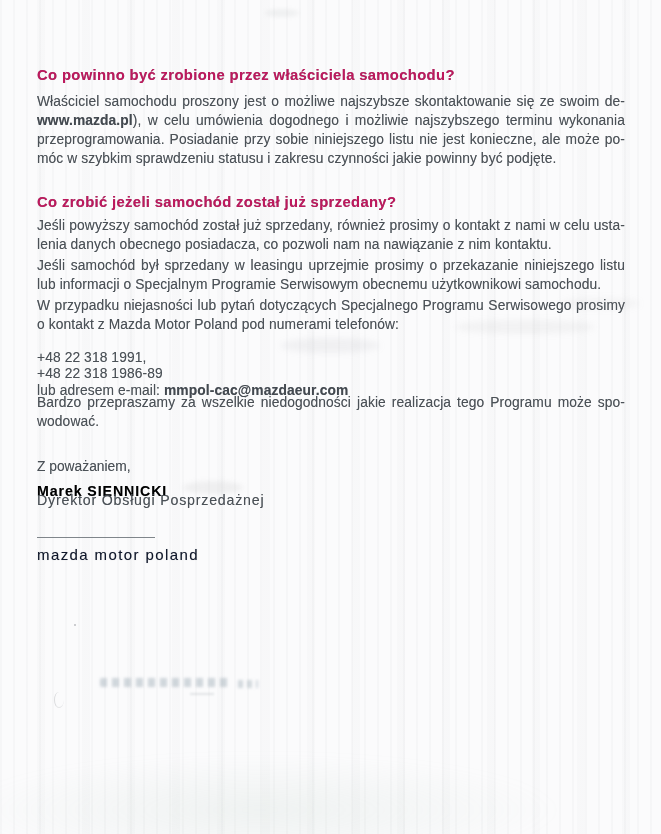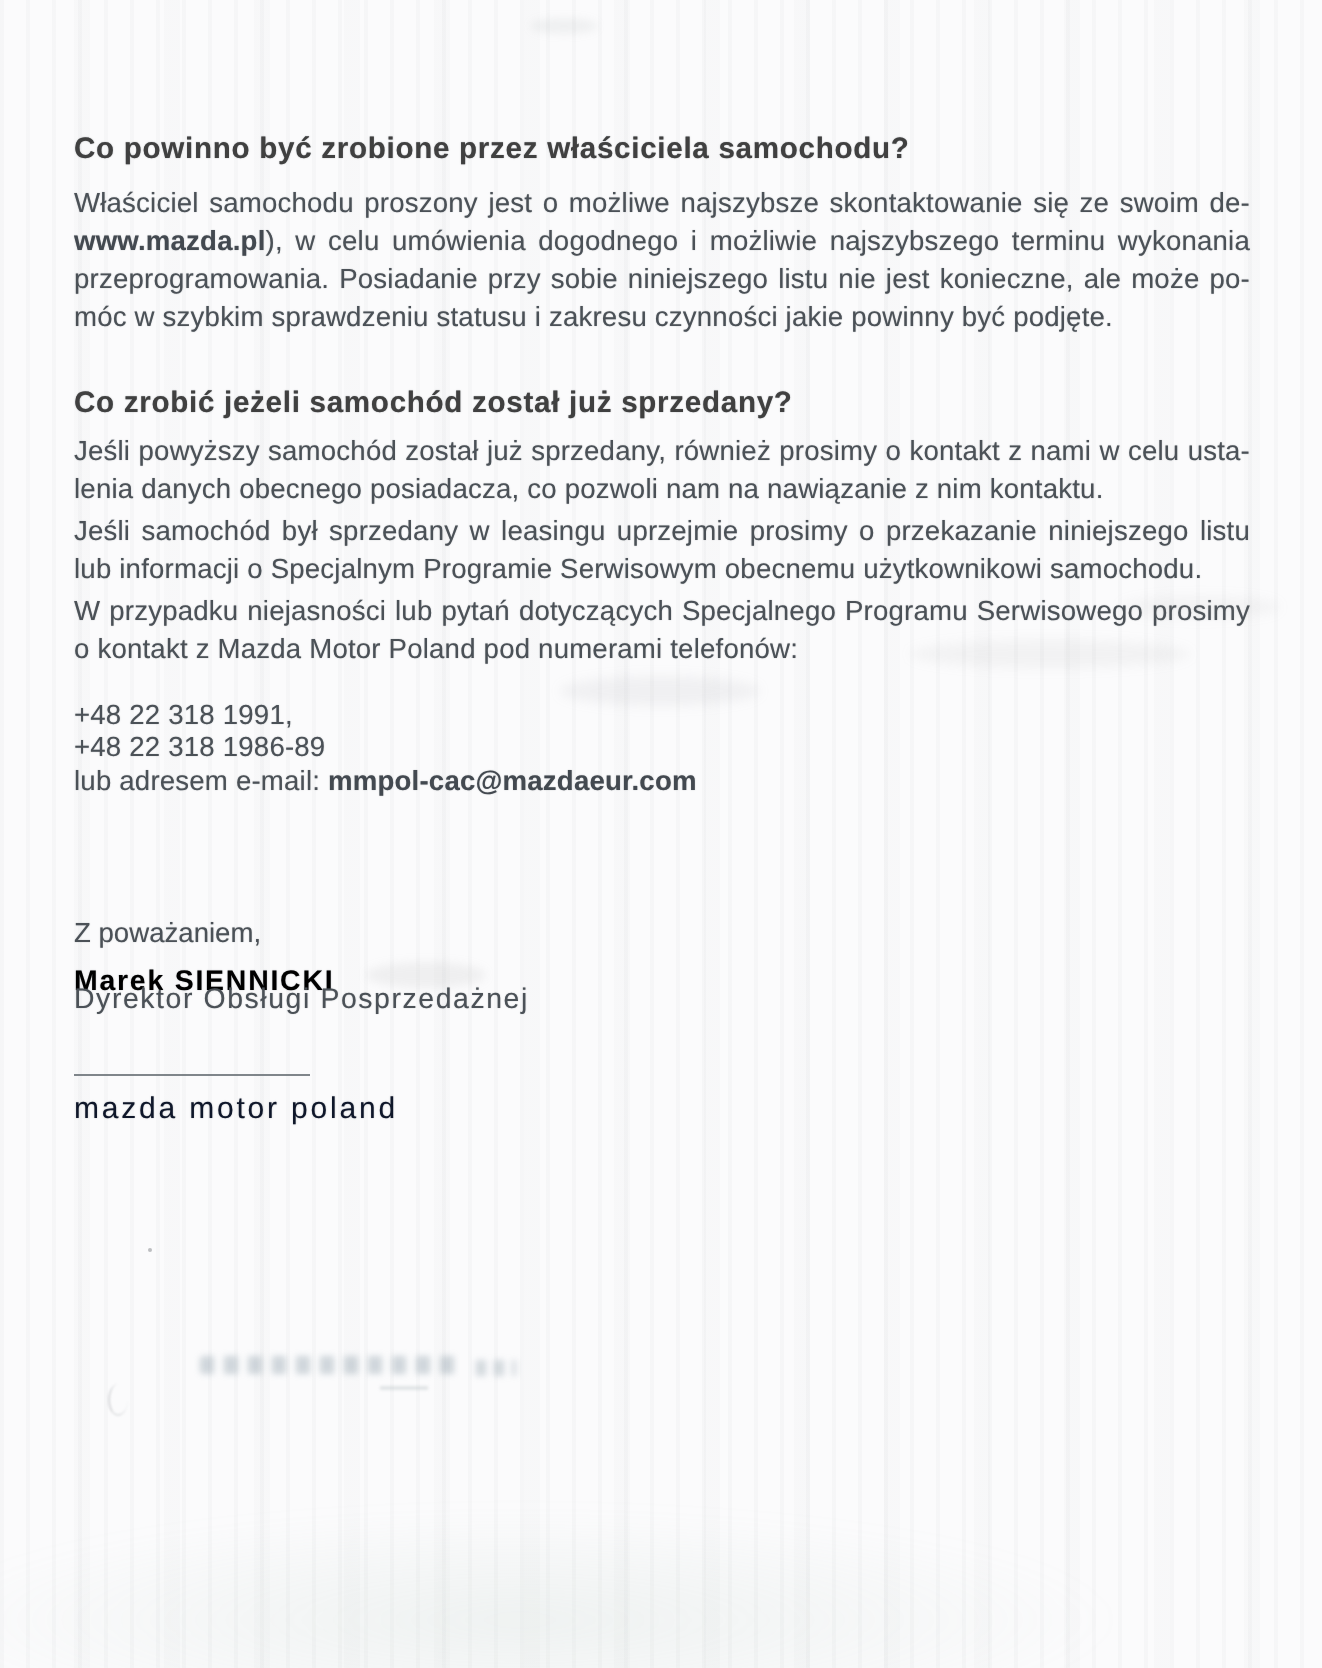--- a/index.html
+++ b/index.html
@@ -19,21 +19,21 @@
         rgba(130,136,142,0.045) 0 2px, rgba(255,255,255,0) 2px 13px),
       repeating-linear-gradient(90deg,
         rgba(255,255,255,0) 0 37px, rgba(140,146,150,0.03) 37px 45px);
     pointer-events: none;
   }
   .blk { position: absolute; left: 37px; width: 588px; }
   .heading {
     margin: 0;
     font-size: 14.8px; font-weight: bold;
     letter-spacing: 0.35px;
-    color: #404040;
+    color: #be185d;
     line-height: 20px;
     text-shadow: 0 0 0.6px rgba(61,68,73,0.55);
   }
   .line {
     font-size: 13.8px;
     line-height: 19px;
     color: #4b5157;
     letter-spacing: 0.1px;
     text-shadow: 0 0 0.6px rgba(75,81,87,0.45);
   }
@@ -126,20 +126,24 @@
     <div class="line j">W przypadku niejasności lub pytań dotyczących Specjalnego Programu Serwisowego prosimy</div>
     <div class="line">o kontakt z Mazda Motor Poland pod numerami telefonów:</div>
   </div>
 
   <div class="blk contact" style="top:350px">
     <div class="line">+48 22 318 1991,</div>
     <div class="line">+48 22 318 1986-89</div>
     <div class="line"><span>lub adresem e-mail: </span><span class="b">mmpol-cac@mazdaeur.com</span></div>
   </div>
 
+  <div class="blk" style="top:393px">
+    <div class="line j">Bardzo przepraszamy za wszelkie niedogodności jakie realizacja tego Programu może spo-</div>
+    <div class="line">wodować.</div>
+  </div>
 
   <div class="blk closing-line" style="top:459px">Z poważaniem,</div>
 
   <div class="blk signer-name" style="top:483px">Marek SIENNICKI</div>
 
   <div class="blk signer-title" style="top:492px">Dyrektor Obsługi Posprzedażnej</div>
 
   <div class="sig-rule"></div>
 
   <div class="wordmark">mazda motor poland</div>

